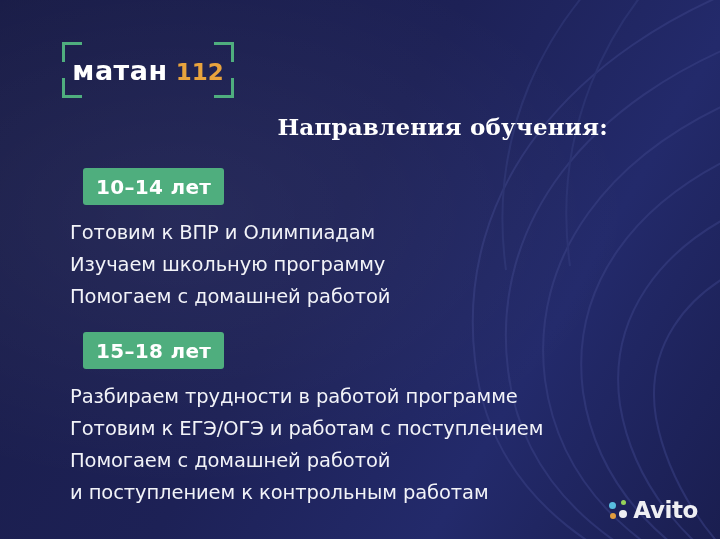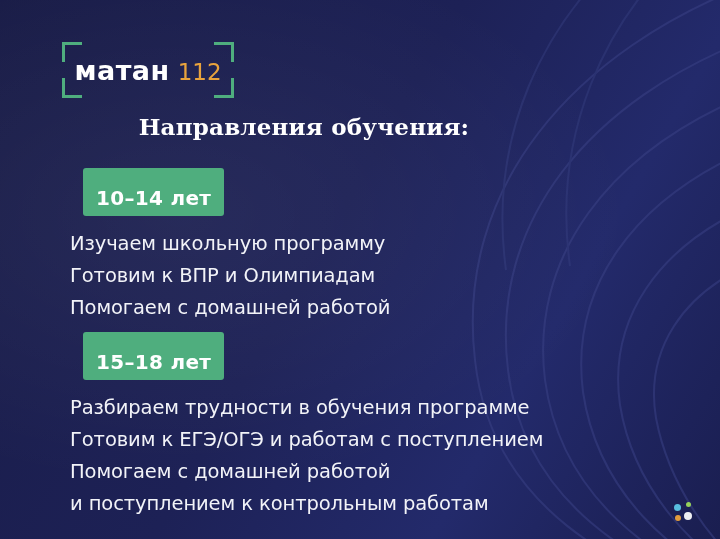--- a/index.html
+++ b/index.html
@@ -72,33 +72,33 @@
   }
   .logo-main {
     font-family: "DejaVu Sans", sans-serif;
     font-weight: bold;
     font-size: 27px;
     letter-spacing: 0.5px;
     color: #ffffff;
   }
   .logo-num {
     font-family: "DejaVu Sans", sans-serif;
-    font-weight: normal;
+    font-weight: bold;
     font-size: 23px;
     color: #e8a33d;
     margin-left: 8px;
   }
 
   
   .heading {
     position: absolute;
     left: 0;
     top: 113px;
     width: 608px;
-    text-align: center;
+    text-align: right;
     color: #ffffff;
     font-family: "DejaVu Serif", serif;
     font-weight: bold;
     font-size: 23px;
     letter-spacing: 0.2px;
   }
 
   
   .block {
     position: absolute;
@@ -107,21 +107,21 @@
   .block-1 { top: 168px; }
   .block-2 { top: 332px; }
 
   .age-badge {
     display: inline-block;
     background: #4fae7e;
     color: #ffffff;
     font-family: "DejaVu Sans", sans-serif;
     font-weight: bold;
     font-size: 20px;
-    padding: 18px 13px 6px 13px;
+    padding: 7px 13px 6px 13px;
     border-radius: 3px;
     margin-left: 13px;
     letter-spacing: 0.3px;
   }
   .lines {
     margin-top: 12px;
   }
   .line {
     color: #f2f3f8;
     font-family: "DejaVu Sans", sans-serif;
@@ -196,38 +196,39 @@
     <div class="logo-text">
       <span class="logo-main">матан</span><span class="logo-num">112</span>
     </div>
   </div>
 
   <div class="heading">Направления обучения:</div>
 
   <div class="block block-1">
     <div class="age-badge">10–14 лет</div>
     <div class="lines">
+      <div class="line">Готовим к ВПР и Олимпиадам</div>
       <div class="line">Изучаем школьную программу</div>
-      <div class="line">Готовим к ВПР и Олимпиадам</div>
       <div class="line">Помогаем с домашней работой</div>
     </div>
   </div>
 
   <div class="block block-2">
     <div class="age-badge">15–18 лет</div>
     <div class="lines">
-      <div class="line">Разбираем трудности в обучения программе</div>
+      <div class="line">Разбираем трудности в работой программе</div>
       <div class="line">Готовим к ЕГЭ/ОГЭ и работам с поступлением</div>
       <div class="line">Помогаем с домашней работой</div>
       <div class="line">и поступлением к контрольным работам</div>
     </div>
   </div>
 
   <div class="watermark">
     <span class="wm-dots">
       <i class="d1"></i>
         <i class="d2"></i>
         <i class="d3"></i>
         <i class="d4"></i>
     </span>
+    <span class="wm-text">Avito</span>
   </div>
 
 </div>
 
 </body></html>

